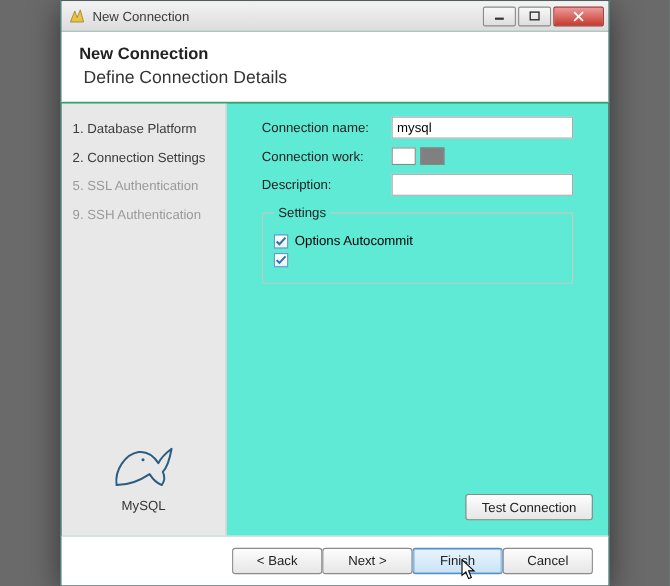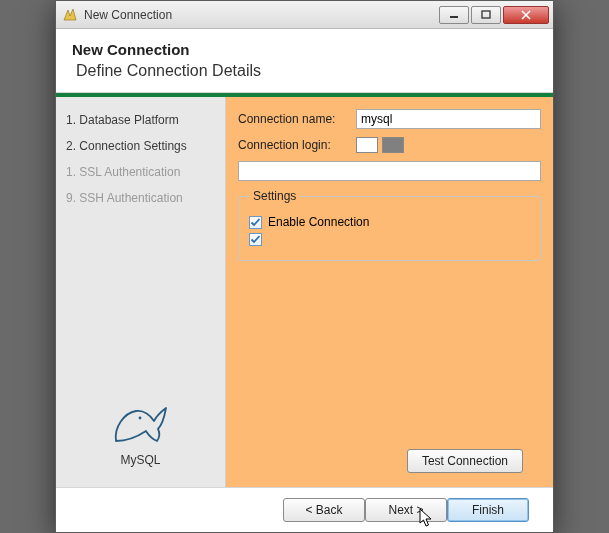--- a/index.html
+++ b/index.html
@@ -1,52 +1,52 @@
 <!DOCTYPE html>
 <html><head>
 <meta charset="utf-8">
 <style>
   * { box-sizing: border-box; margin: 0; padding: 0; font-family: "Segoe UI", Tahoma, sans-serif; font-size: 12px; }
   body { background: #6a6a6a; display: flex; justify-content: center; align-items: center; height: 100vh; }
-  .window { width: 499px; height: 533px; background: #fdba74; border: 1px solid #5a5a5a; box-shadow: 0 6px 28px rgba(0,0,0,0.55); display: flex; flex-direction: column; }
+  .window { width: 499px; height: 533px; background: #5eead4; border: 1px solid #5a5a5a; box-shadow: 0 6px 28px rgba(0,0,0,0.55); display: flex; flex-direction: column; }
   .titlebar { height: 28px; background: linear-gradient(#f3f3f3, #dcdcdc); border-bottom: 1px solid #b8b8b8; display: flex; align-items: center; padding: 0 4px 0 6px; gap: 6px; }
   .titlebar .icon { width: 16px; height: 16px; display: flex; align-items: center; justify-content: center; }
   .titlebar .title { flex: 1; color: #3a3a3a; }
   .winbtns { display: flex; gap: 2px; }
   .winbtn { width: 30px; height: 18px; border: 1px solid #8a8a8a; border-radius: 2px; background: linear-gradient(#f7f7f7,#dedede); display: flex; align-items: center; justify-content: center; cursor: default; }
   .winbtn svg { display: block; }
   .winbtn.close { width: 46px; background: linear-gradient(#e99, #c83a2c); border-color: #933; }
   .header { padding: 12px 16px 12px 16px; background: #fff; border-bottom: 1px solid #d6d6d6; }
   .header h1 { font-size: 15px; font-weight: bold; color: #222; margin-bottom: 4px; }
   .header .sub { font-size: 16px; color: #333; padding-left: 4px; }
-  .content { flex: 1; display: flex; border-top: 4px solid #15803d; overflow: hidden; }
+  .content { flex: 1; display: flex; border-top: 1px solid #15803d; overflow: hidden; }
   .sidebar { width: 170px; background: #e8e8e8; border-right: 1px solid #d0d0d0; display: flex; flex-direction: column; padding-top: 10px; position: relative; }
   .step { padding: 6px 10px; color: #3a3a3a; cursor: default; }
   .step.disabled { color: #9a9a9a; }
   .step.selected { font-weight: bold; color: #111; }
   .dbicon { margin-top: auto; text-align: center; padding-bottom: 20px; }
   .dbicon svg { display: block; margin: 0 auto 6px; }
   .dbicon .lbl { color: #333; font-size: 12px; }
-  .main { flex: 1; padding: 12px 12px; position: relative; }
+  .main { flex: 1; padding: 12px 32px; position: relative; }
   .row { display: flex; align-items: center; margin-bottom: 8px; gap: 8px; }
   .row .lbl { width: 110px; color: #222; }
   .row input[type=text] { flex: 1; height: 20px; border: 1px solid #aaa; padding: 1px 4px; font-size: 12px; background: #fff; }
   .swatches { display: flex; gap: 4px; }
   .swatch { width: 22px; height: 16px; border: 1px solid #888; cursor: pointer; }
   .swatch.white { background: #fff; }
   .swatch.grey { background: #808080; }
   fieldset { border: 1px solid #c8c8c8; border-radius: 2px; padding: 8px 10px 10px; margin-top: 4px; }
   fieldset legend { padding: 0 4px; color: #222; }
   .chkrow { display: flex; align-items: center; gap: 6px; margin: 4px 0; }
   .chk { width: 13px; height: 13px; border: 1px solid #6b98c8; background: linear-gradient(#fefefe,#e9f1fa); display: flex; align-items: center; justify-content: center; }
   .chk svg { display: block; }
-  .testwrap { position: absolute; right: 30px; bottom: 14px; }
+  .testwrap { position: absolute; right: 14px; bottom: 14px; }
   .btn { height: 24px; padding: 0 14px; border: 1px solid #8a8a8a; border-radius: 3px; background: linear-gradient(#fdfdfd,#e6e6e6); color: #222; cursor: default; display: inline-flex; align-items: center; justify-content: center; min-width: 82px; }
   .btn.primary { background: linear-gradient(#eaf4fd,#c9e3f6); border-color: #5a8fc2; box-shadow: 0 0 0 1px #8ec3ef inset; }
-  .footer { border-top: 1px solid #d6d6d6; padding: 10px 24px; display: flex; justify-content: flex-end; gap: 0; background: #fff; }
+  .footer { border-top: 1px solid #d6d6d6; padding: 10px 14px; display: flex; justify-content: flex-end; gap: 0; background: #fff; }
   .cursor { position: absolute; width: 16px; height: 20px; pointer-events: none; z-index: 50; }
 </style>
 </head>
 <body>
 
 <div class="window">
   <div class="titlebar">
     <span class="icon">
       <svg width="16" height="16" viewBox="0 0 16 16">
           <path d="M2 13 L6 3 L8 9 L11 2 L14 13 Z" fill="#e8c24a" stroke="#9a7b1e" stroke-width="0.7"></path>
@@ -75,73 +75,75 @@
 
   <div class="header">
     <h1>New Connection</h1>
     <div class="sub">Define Connection Details</div>
   </div>
 
   <div class="content">
     <div class="sidebar">
       <div class="step">1. Database Platform</div>
       <div class="step">2. Connection Settings</div>
-      <div class="step disabled">1. SSL Authentication</div>
+      <div class="step disabled">5. SSL Authentication</div>
       <div class="step disabled">9. SSH Authentication</div>
       <div class="dbicon">
         <svg width="62" height="56" viewBox="0 0 62 56">
           <path d="M6 50 C 4 36 14 22 26 20 C 34 19 40 24 44 30 C 47 24 52 20 56 17 C 54 28 52 34 48 38 C 50 42 50 46 47 50 C 40 47 38 43 36 40 C 30 44 18 50 6 50 Z" fill="none" stroke="#2b5d83" stroke-width="1.8" stroke-linejoin="round"></path>
           <circle cx="30" cy="27" r="1.4" fill="#2b5d83"></circle>
         </svg>
         <div class="lbl">MySQL</div>
       </div>
     </div>
 
     <div class="main">
       <div class="row">
         <span class="lbl">Connection name:</span>
         <input type="text" value="mysql" style="">
       </div>
       <div class="row">
-        <span class="lbl">Connection login:</span>
+        <span class="lbl">Connection work:</span>
         <div class="swatches">
           <div class="swatch white"></div>
           <div class="swatch grey"></div>
         </div>
       </div>
       <div class="row">
+        <span class="lbl">Description:</span>
         <input type="text" value="" style="">
       </div>
 
       <fieldset>
         <legend>Settings</legend>
         <div class="chkrow">
           <span class="chk">
             <svg width="11" height="11">
                 <polyline points="1.5,5.5 4,8 9.5,2" fill="none" stroke="#2c6fb3" stroke-width="1.8"></polyline>
               </svg>
           </span>
-          <span>Enable Connection</span>
+          <span>Options Autocommit</span>
         </div>
         <div class="chkrow">
           <span class="chk">
             <svg width="11" height="11">
                 <polyline points="1.5,5.5 4,8 9.5,2" fill="none" stroke="#2c6fb3" stroke-width="1.8"></polyline>
               </svg>
           </span>
         </div>
       </fieldset>
 
       <div class="testwrap">
         <button class="btn">Test Connection</button>
       </div>
     </div>
   </div>
 
   <div class="footer" style="position:relative;">
     <button class="btn">&lt; Back</button>
     <button class="btn">Next &gt;</button>
     <button class="btn primary">Finish</button>
+    <button class="btn">Cancel</button>
     <svg class="cursor" style="right:118px; bottom:4px;" viewBox="0 0 16 20">
         <path d="M1 1 L1 15 L4.5 12 L7 18 L9.5 17 L7 11 L12 11 Z" fill="#fff" stroke="#000" stroke-width="1"></path>
       </svg>
   </div>
 </div>
 
 </body></html>

